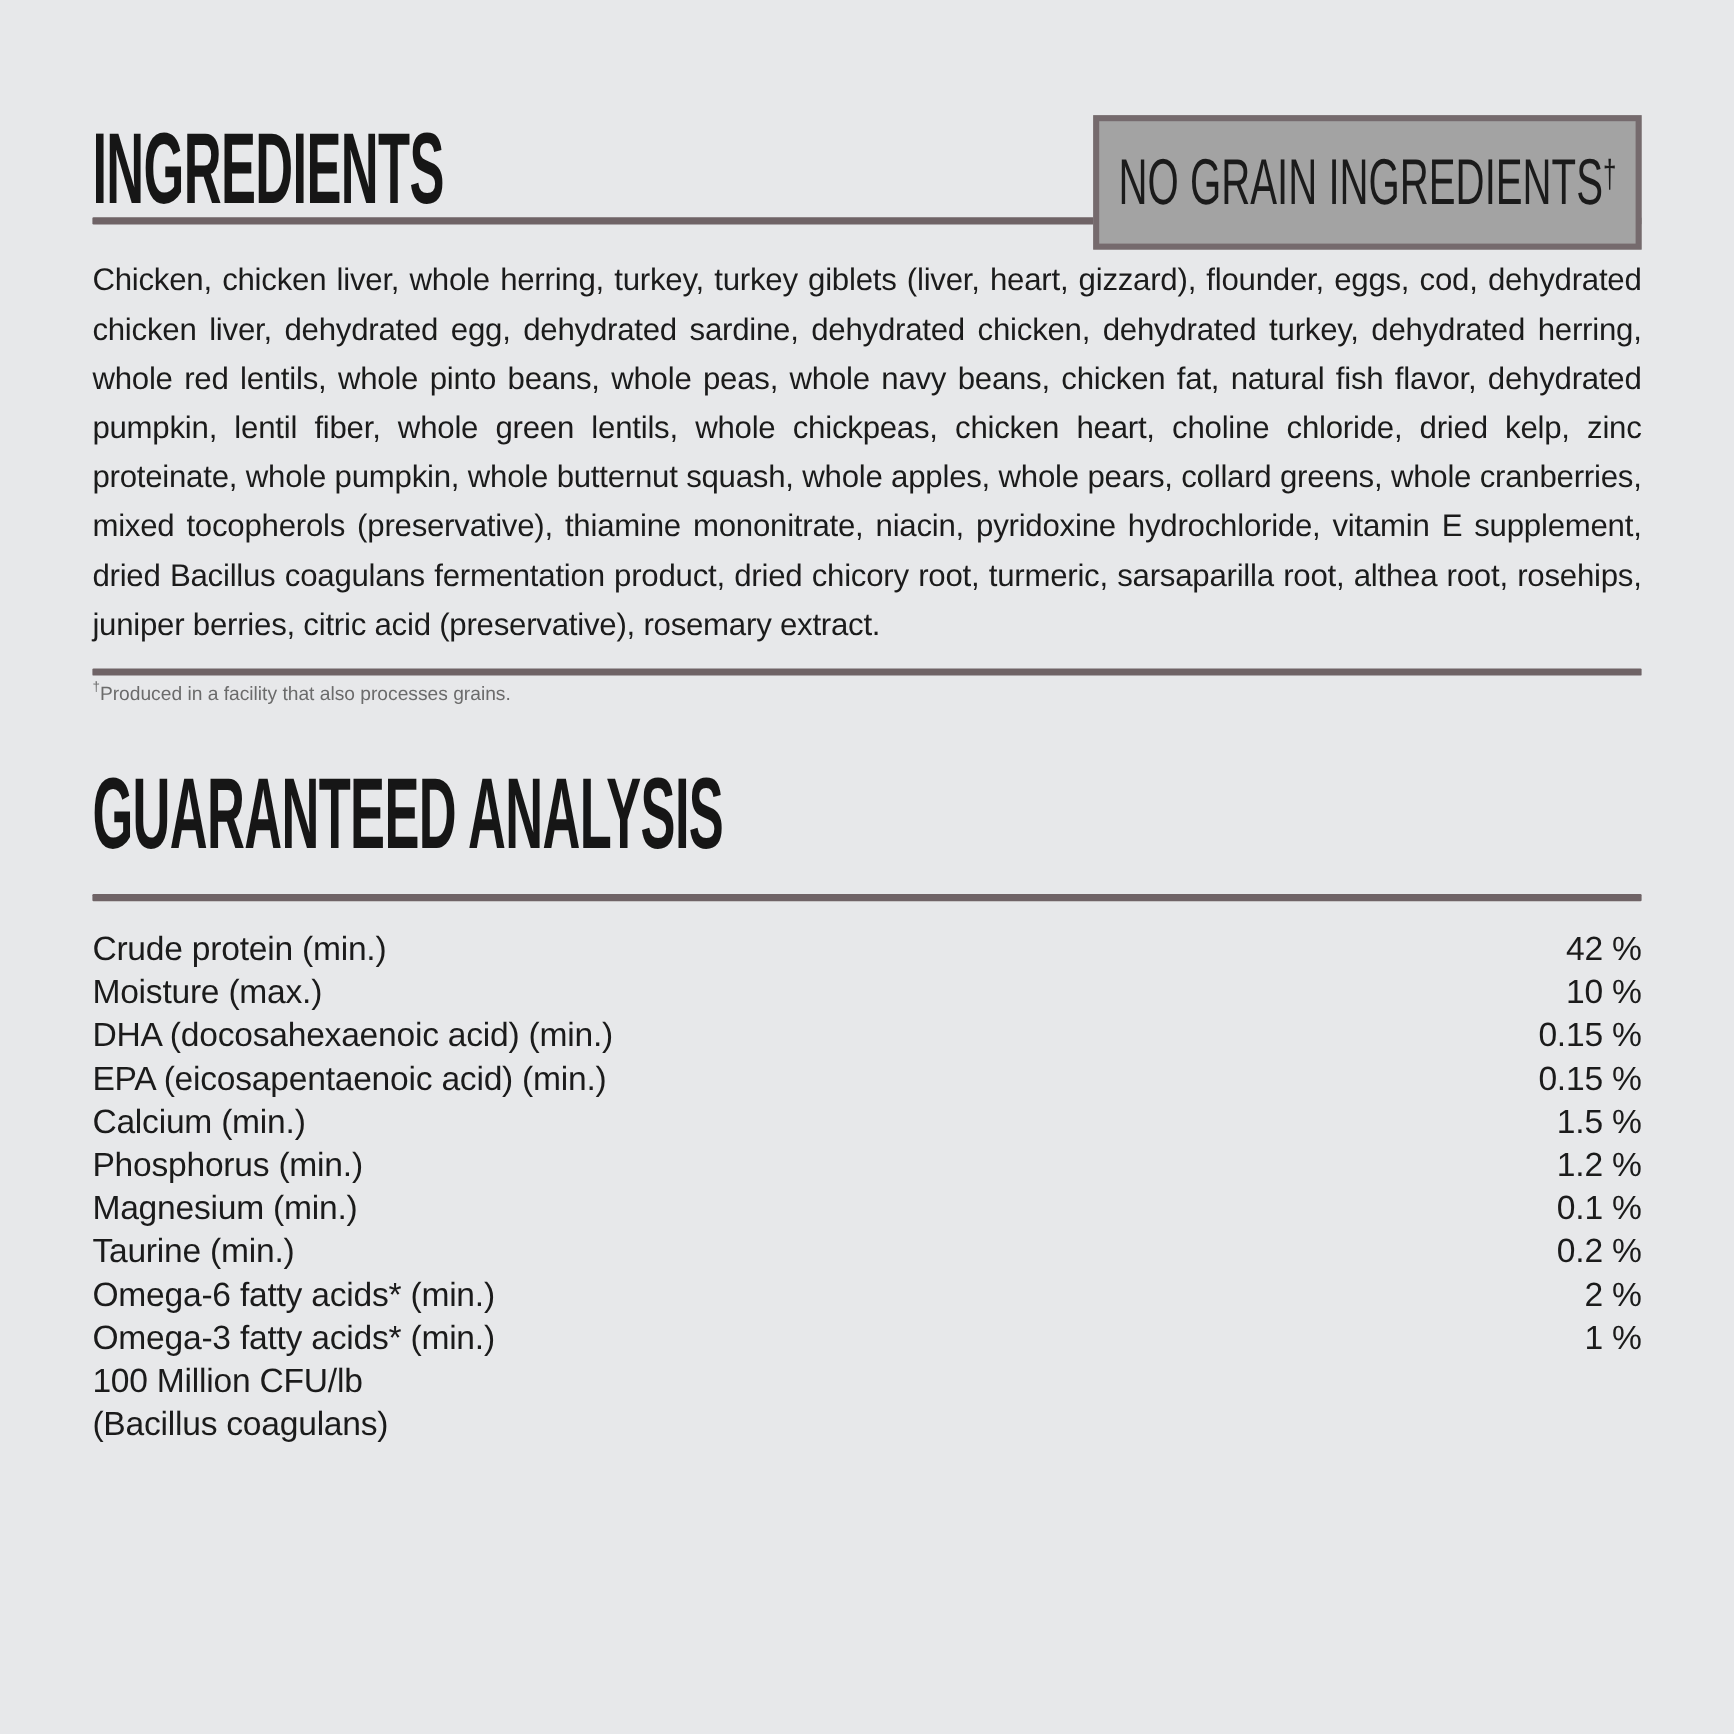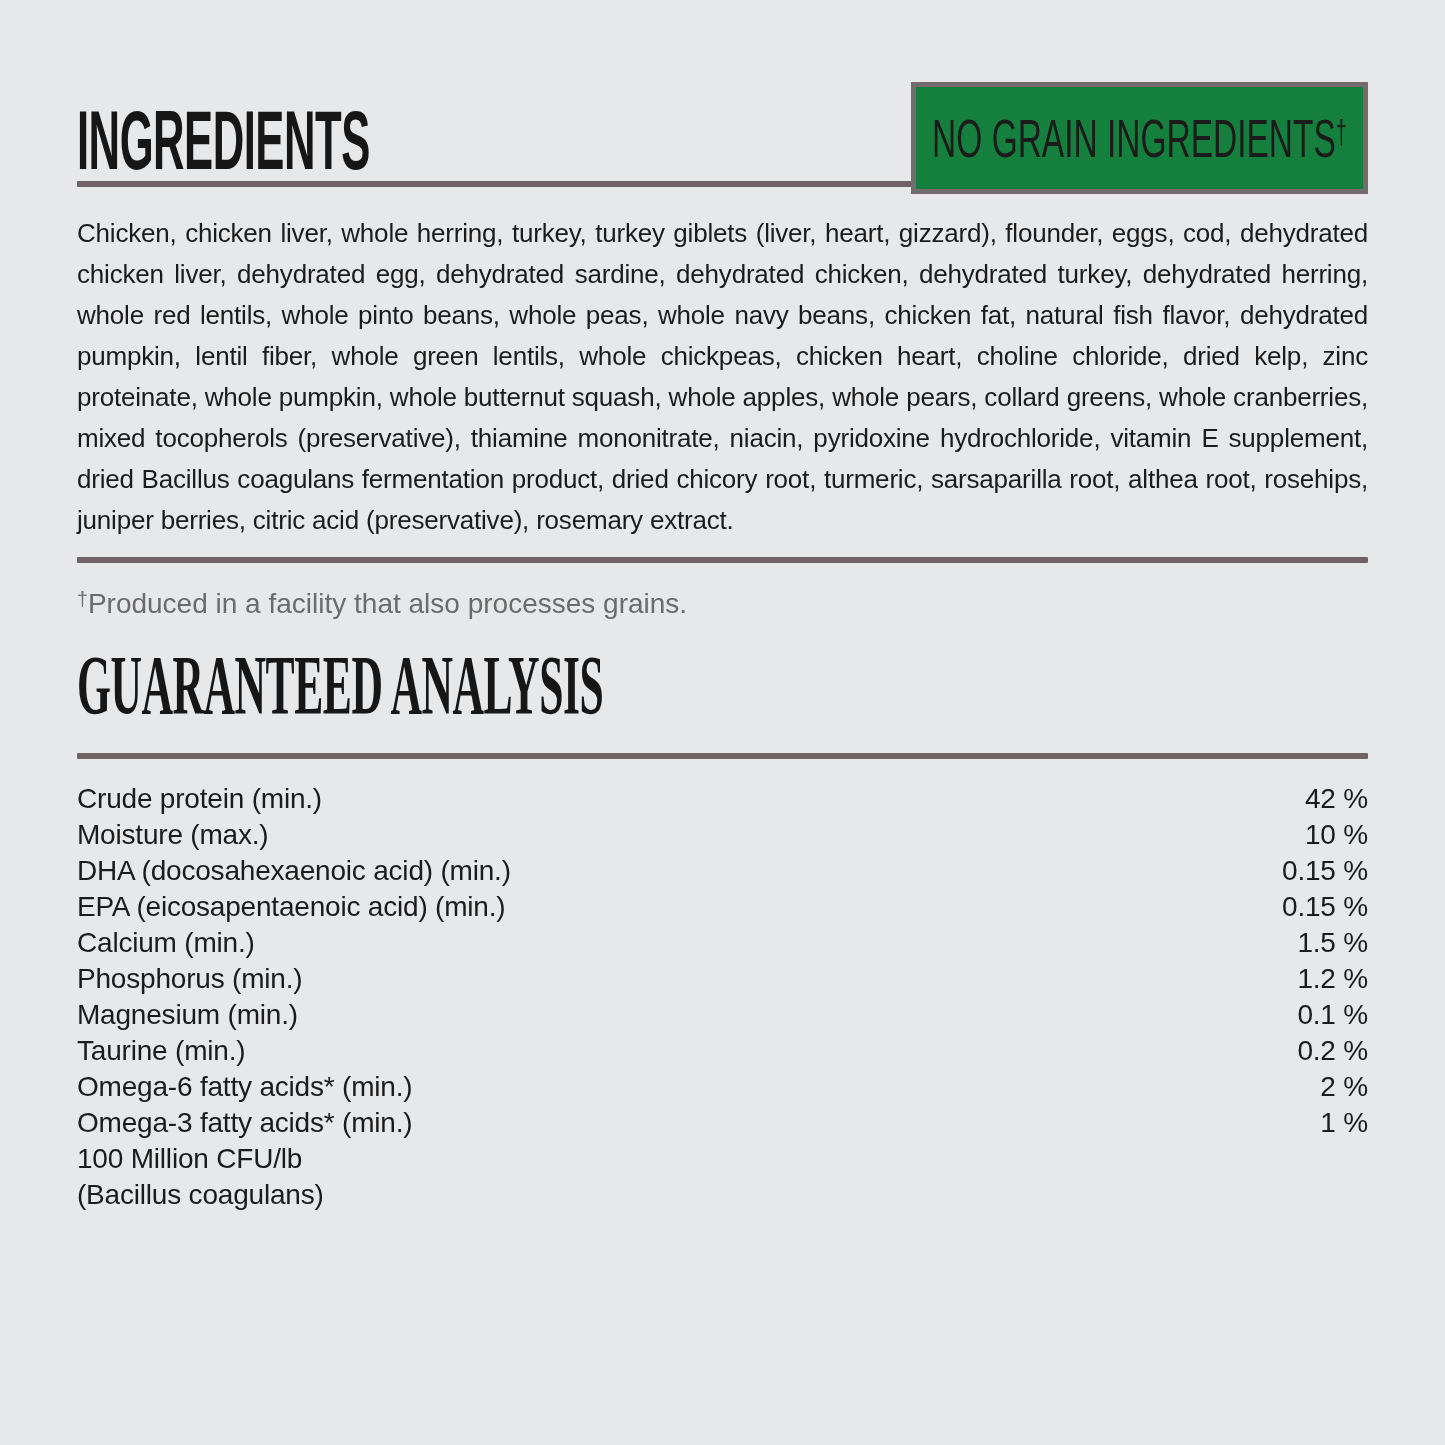--- a/index.html
+++ b/index.html
@@ -49,25 +49,25 @@
     white-space: nowrap;
     margin: 0;
   }
   .ing-header .big-heading {
     position: absolute;
     left: 0;
     top: 86px;
   }
   .badge {
     position: absolute;
-    top: 70px;
+    top: 84px;
     right: 0;
     width: 447px;
     height: 102px;
-    background: #15803d;
+    background: #a3a3a3;
     border: 5px solid #756a6d;
     display: flex;
     align-items: center;
     justify-content: center;
     z-index: 2;
   }
   .badge-text {
     display: inline-block;
     font-size: 54px;
     font-weight: 500;
@@ -88,36 +88,35 @@
     font-size: 26px;
     line-height: 41px;
     text-align: justify;
     color: #1b1b1b;
     letter-spacing: -0.2px;
   }
   .rule-under-body {
     margin-top: 16px;
   }
   .footnote {
-    margin-top: 25px;
-    font-size: 28px;
+    margin-top: 4px;
+    font-size: 16px;
     color: #6b6b6b;
     letter-spacing: 0;
   }
   .footnote sup {
     font-size: 70%;
     vertical-align: 7px;
   }
 
   
   .ga-header {
     position: relative;
     height: 115px;
-    margin-top: 18px;
-    font-family: Liberation Serif, serif;
+    margin-top: 42px;
   }
   .ga-header .big-heading {
     position: absolute;
     left: 0;
     top: 6px;
   }
   .rule-under-ga {
     margin-top: 0;
   }
   .analysis-table {

